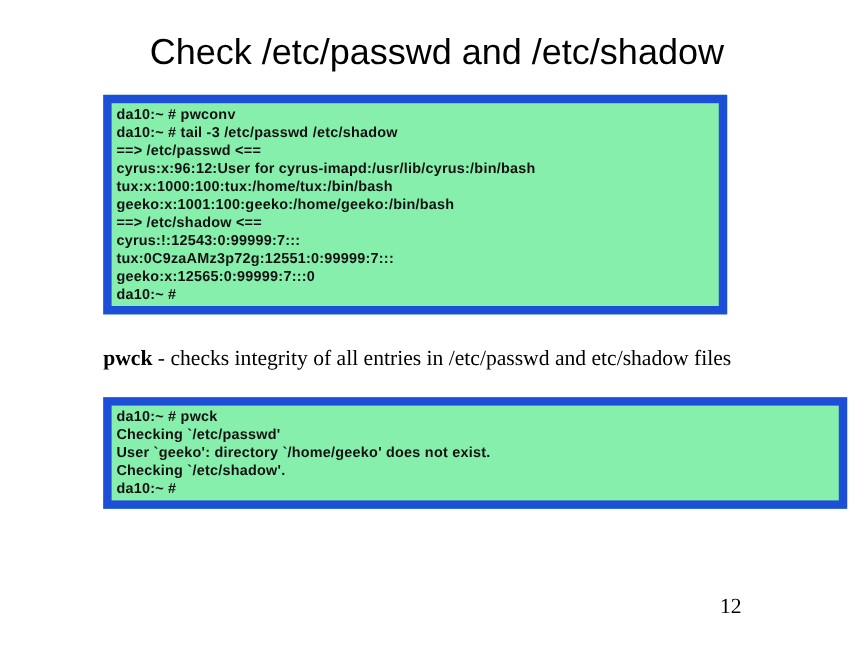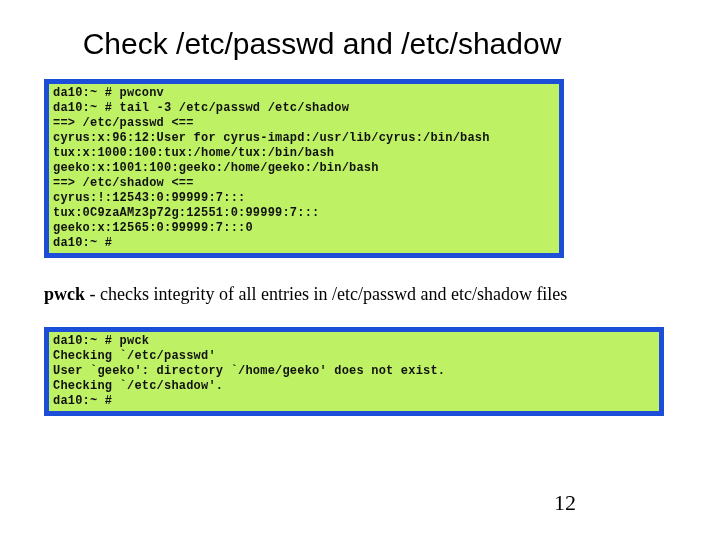--- a/index.html
+++ b/index.html
@@ -11,34 +11,35 @@
     font-family: Arial, Helvetica, sans-serif;
     color: #000;
     position: relative;
   }
   .slide {
     width: 620px;
     height: 540px;
     box-sizing: border-box;
     padding: 18px 16px 0 40px;
     position: relative;
+    margin-left: 42px;
   }
   .title {
     text-align: center;
     font-size: 30px;
     line-height: 1.18;
     font-weight: 400;
     margin: 8px 0 18px 0;
     font-family: Arial, Helvetica, sans-serif;
   }
   .term {
     box-sizing: border-box;
-    border: 5px solid #1d4ed8;
-    background: #bef264;
-    font-family: Liberation Mono, monospace;
+    border: 7px solid #1d4ed8;
+    background: #86efac;
+    font-family: Liberation Sans, sans-serif;
     font-size: 12px;
     line-height: 1.25;
     white-space: pre;
     padding: 2px 4px 2px 4px;
     letter-spacing: 0.2px;
     font-weight: 600;
     color: #111;
   }
   .term1 {
     width: 520px;
@@ -54,21 +55,21 @@
     text-align: center;
   }
   .term2 {
     width: 620px;
     margin: 0 0 0 4px;
   }
   .pagenum {
     position: absolute;
     right: 44px;
     bottom: 24px;
-    font-size: 22px;
+    font-size: 18px;
     font-family: "Times New Roman", Times, serif;
   }
 </style>
 </head>
 <body>
 
 <div class="slide">
 
   <h1 class="title">
     <span>Check /etc/passwd and /etc/shadow</span><br>

